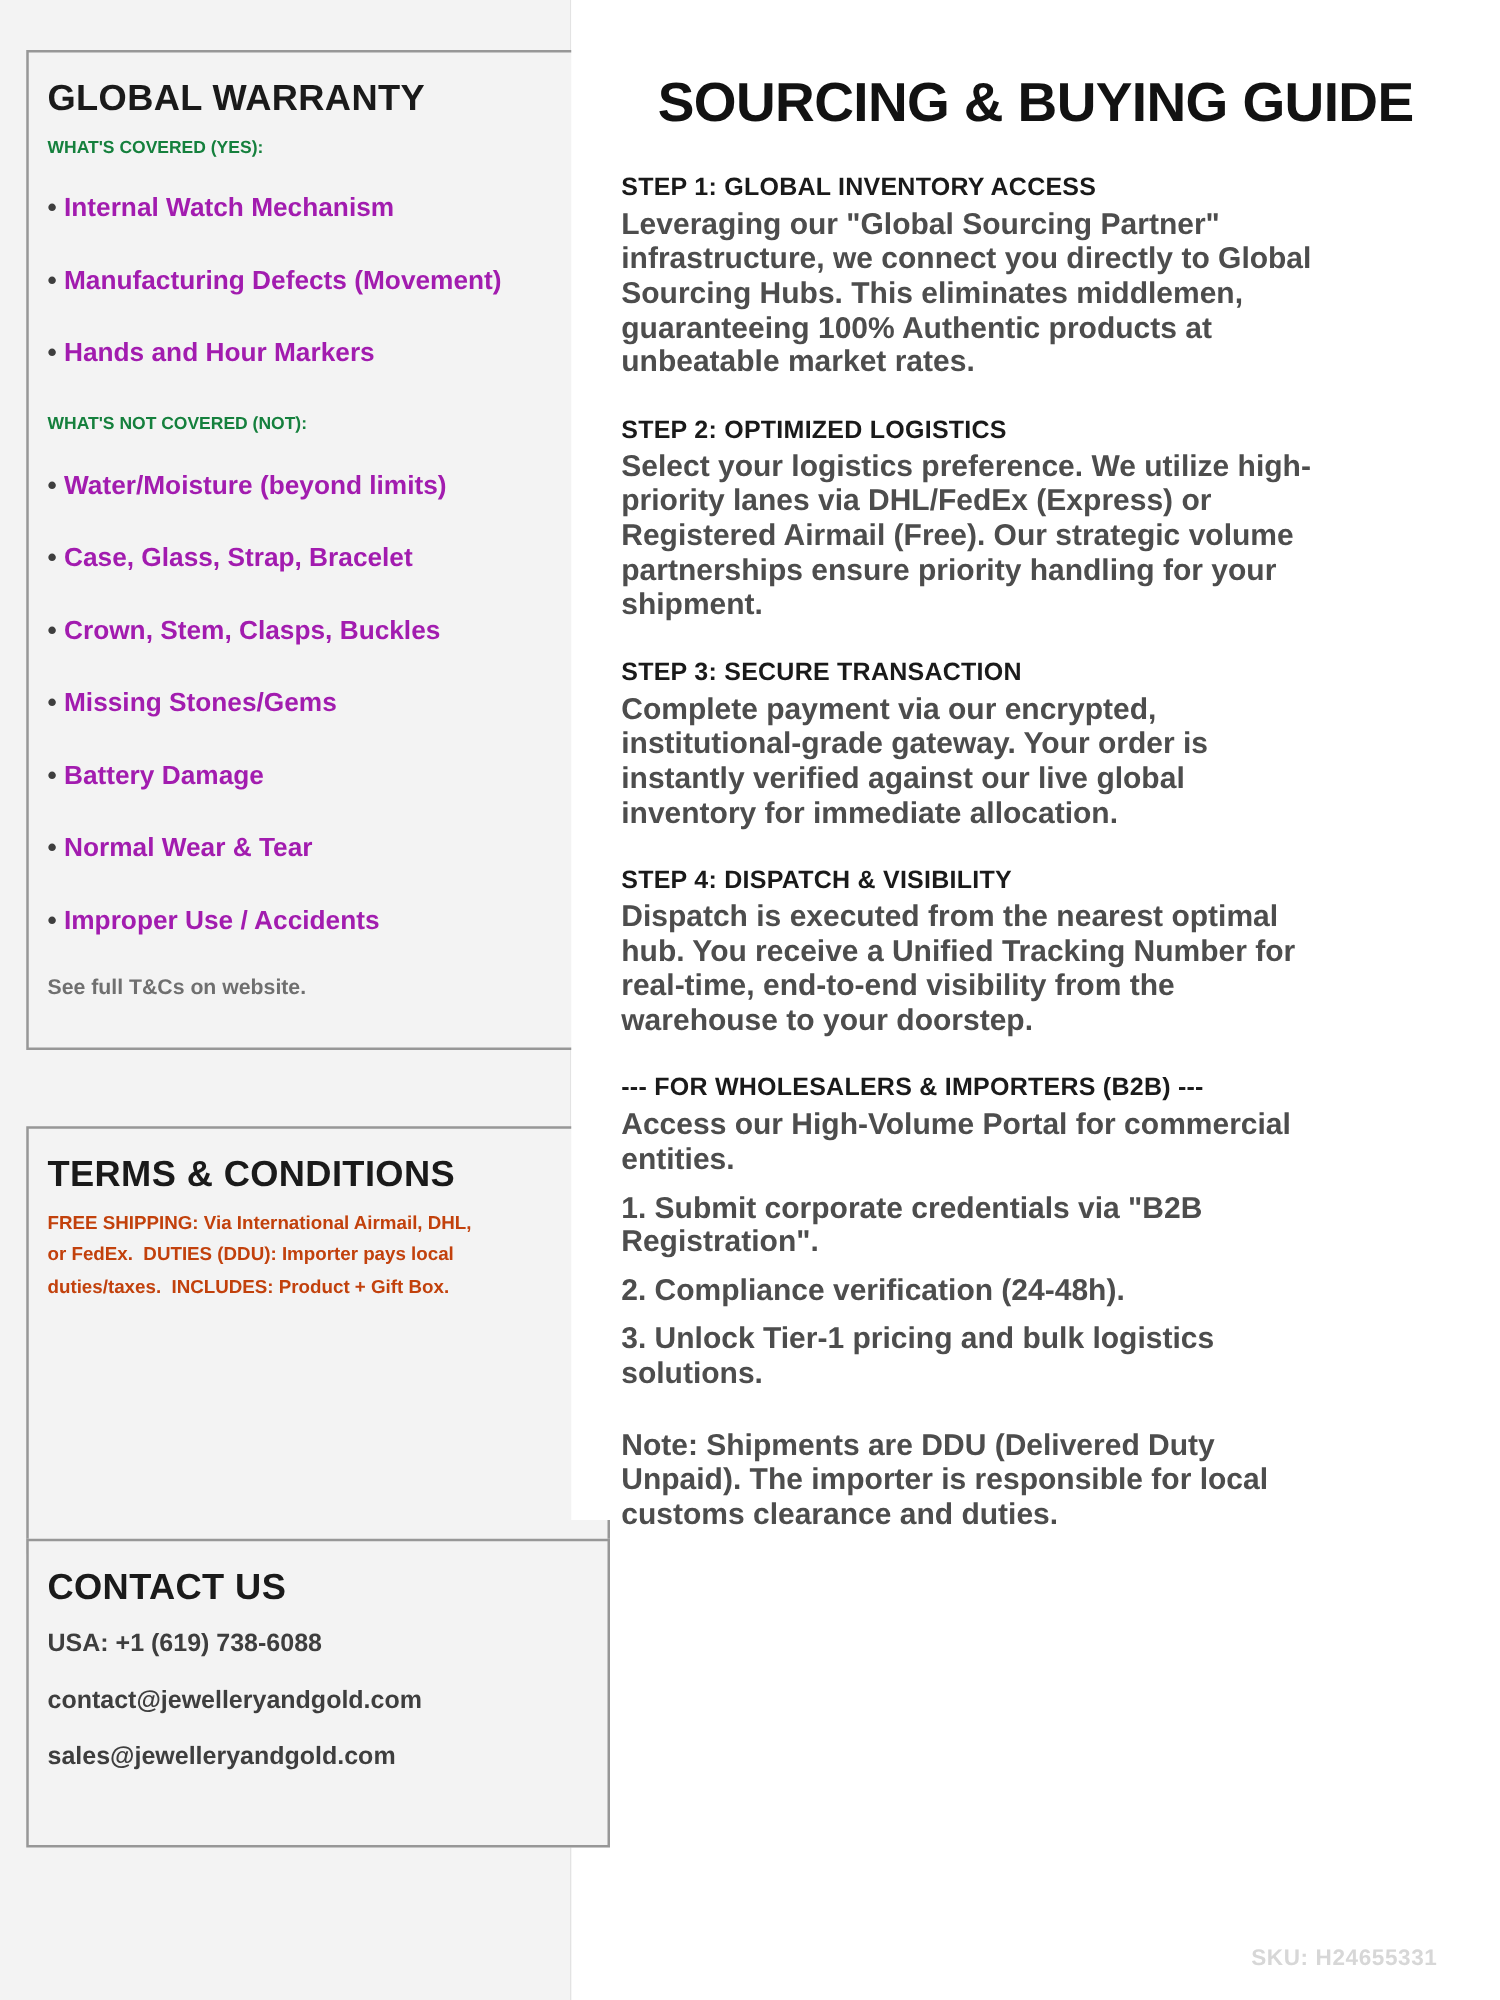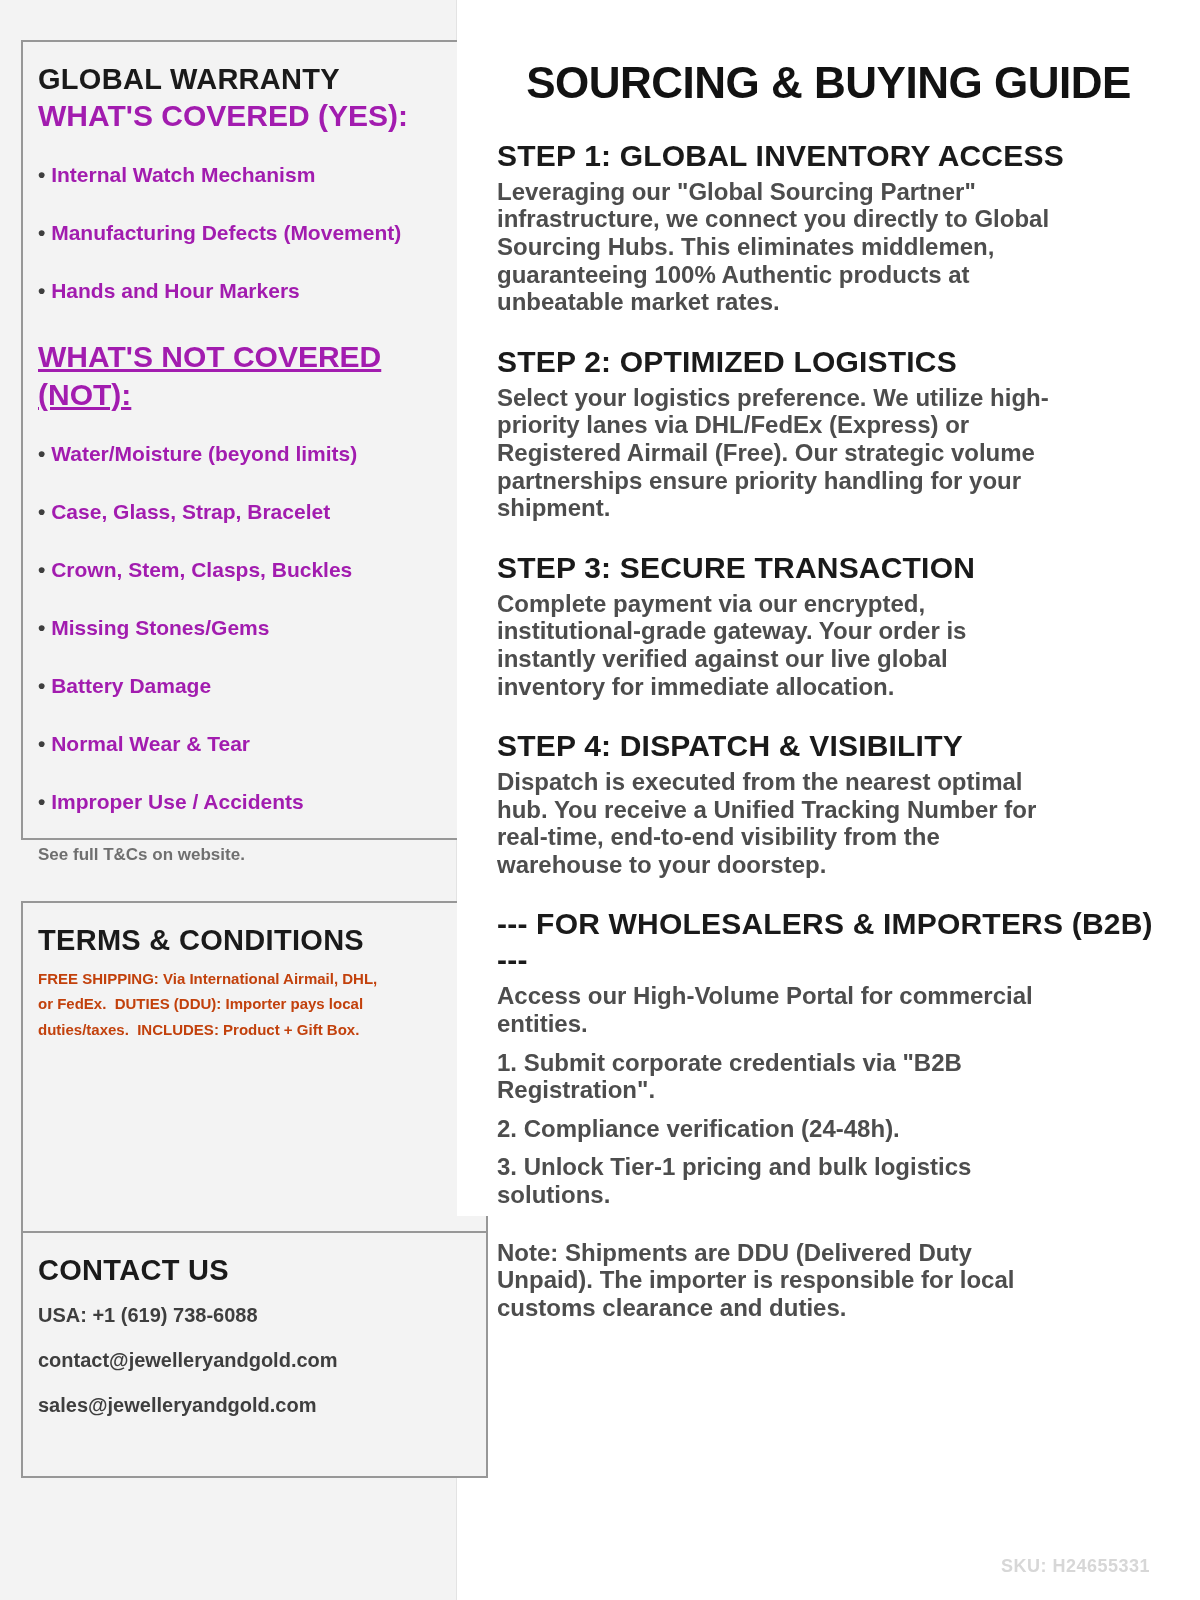--- a/index.html
+++ b/index.html
@@ -18,23 +18,23 @@
     border:2px solid #979797;background:#f3f3f3;padding:20px 15px 0 15px;
   }
   .box-warranty{top:40px;height:800px;}
   .box-terms{top:861px;height:342px;margin-top:40px;}
   .box-contact{top:1231px;height:247px;}
   .side-box h2{
     margin:0;font-size:29px;line-height:1.2;font-weight:bold;
     color:#1a1a1a;letter-spacing:.3px;
   }
   .side-sub{
-    margin:0 0 0;font-size:30px;line-height:1.25;font-weight:bold;color:#a21caf;
+    margin:12px 0 0;font-size:14px;line-height:1.25;font-weight:bold;color:#15803d;
   }
-  .side-sub.second{margin-top:30px;text-decoration:underline;}
+  .side-sub.second{margin-top:30px;}
   .side-list{list-style:none;margin:4px 0 0;padding:0;}
   .side-list li{
     font-size:21px;line-height:35px;font-weight:bold;color:#a21caf;margin-top:23px;
   }
   .side-list li::before{content:"• ";color:#3e3e3e;}
   .footnote{
     margin:26px 0 0;font-size:17px;font-weight:bold;color:#6f6f6f;
   }
   .terms-body{
     margin:8px 0 0;font-size:15px;line-height:25.5px;font-weight:bold;
@@ -47,21 +47,21 @@
   
   .main{
     position:absolute;left:457px;top:0;width:743px;height:1216px;
     padding:0 40px;box-sizing:border-box;background:#ffffff;
   }
   .main-title{
     margin:57px 0 0;font-size:44px;line-height:1.2;font-weight:bold;
     color:#121212;text-align:center;letter-spacing:-.5px;white-space:nowrap;
   }
   .section h3{
-    margin:28px 0 0;font-size:30px;line-height:1.2;font-weight:bold;
+    margin:28px 0 0;font-size:20px;line-height:1.2;font-weight:bold;
     color:#1a1a1a;letter-spacing:.2px;
   }
   .section p{
     margin:4px 0 0;font-size:24px;line-height:27.6px;font-weight:bold;
     color:#4d4d4d;max-width:565px;
   }
   .section p + p{margin-top:11px;}
   .section p.note-gap{margin-top:30px;}
   .sku{
     position:absolute;right:50px;top:1556px;font-size:18px;font-weight:bold;

